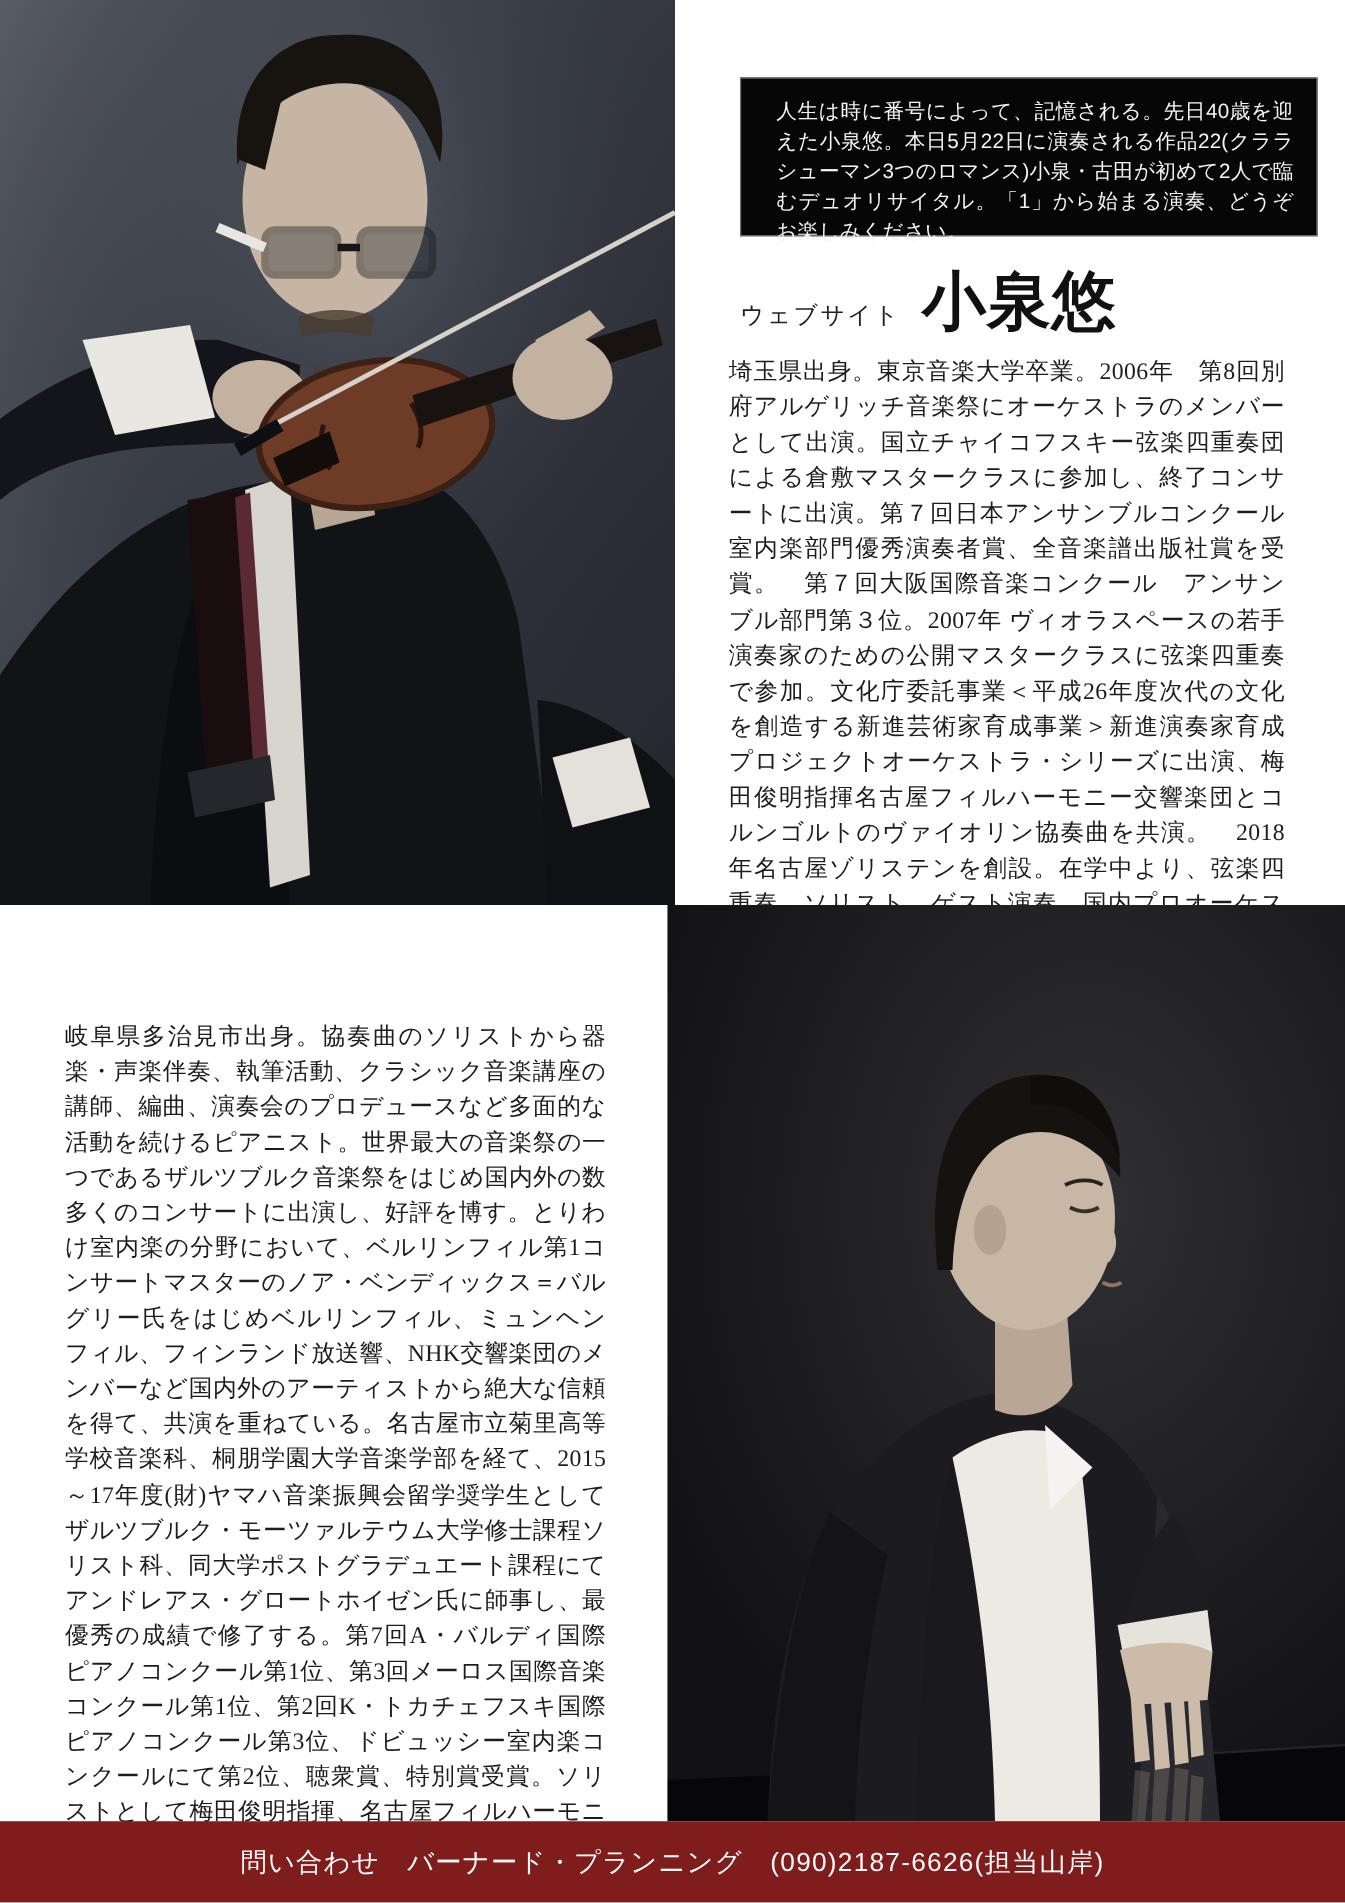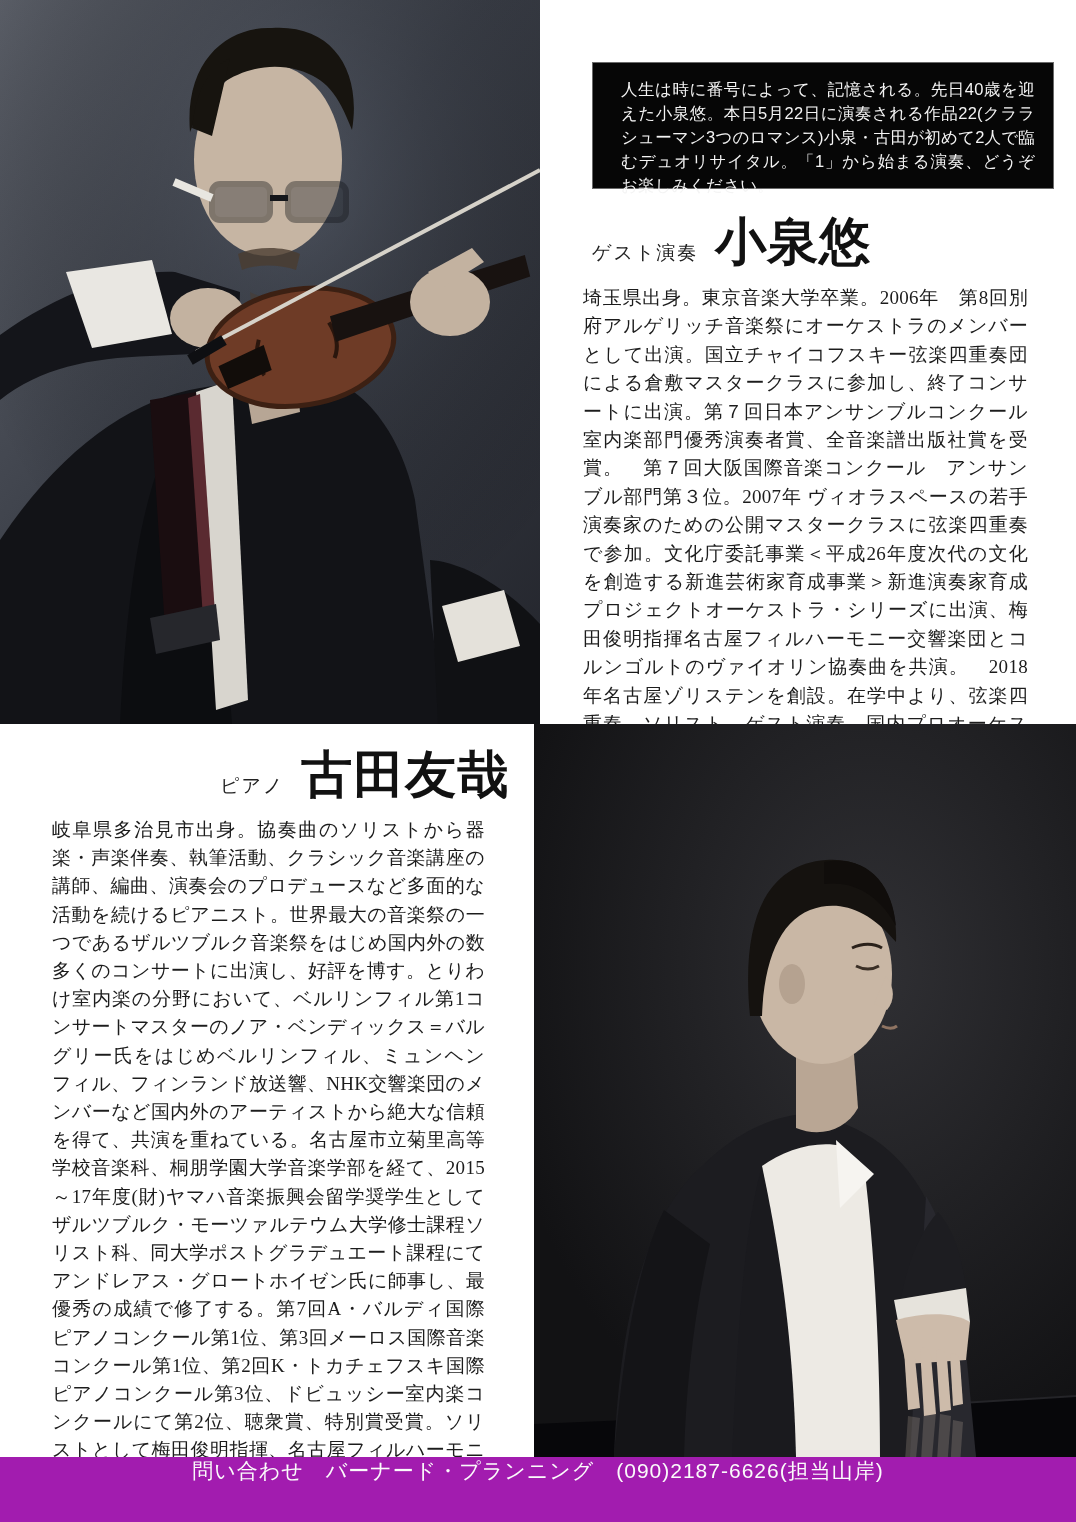--- a/index.html
+++ b/index.html
@@ -29,22 +29,22 @@
 
   .bio{
     font-size:19px;letter-spacing:0.3px;color:#1c1c1c;
     text-align:justify;text-justify:inter-ideograph;position:absolute;
   }
   #bio-violinist{left:583px;top:284px;width:445px;line-height:28.4px;}
   #bio-pianist{left:52px;top:816px;width:433px;line-height:28.2px;}
 
   .footer-bar{
     position:absolute;left:0;top:1457px;width:1076px;height:65px;
-    background:#a21caf;color:#fbfbfb;
-    display:flex;align-items:flex-start;justify-content:center;
+    background:#7f1d1d;color:#fbfbfb;
+    display:flex;align-items:center;justify-content:center;
     font-family:"Liberation Sans","DejaVu Sans",sans-serif;
     font-size:21px;letter-spacing:1px;
   }
 </style>
 </head>
 <body>
 
 <div class="page">
 
   <div class="photo" id="photo-violinist">
@@ -114,29 +114,25 @@
         <path d="M442,606 L504,590 L520,646 L458,662 Z" fill="#e4e1da"></path>
       </g>
     </svg>
   </div>
 
   <div class="intro-box">
     <span>人生は時に番号によって、記憶される。先日40歳を迎えた小泉悠。本日5月22日に演奏される作品22(クララシューマン3つのロマンス)小泉・古田が初めて2人で臨むデュオリサイタル。「1」から始まる演奏、どうぞお楽しみください。</span>
   </div>
 
   <div class="profile-heading" id="heading-violinist">
-    <span class="role-label">ゲスト演奏</span>
+    <span class="role-label">ウェブサイト</span>
     <span class="musician-name">小泉悠</span>
   </div>
   <div class="bio" id="bio-violinist">埼玉県出身。東京音楽大学卒業。2006年　第8回別府アルゲリッチ音楽祭にオーケストラのメンバーとして出演。国立チャイコフスキー弦楽四重奏団による倉敷マスタークラスに参加し、終了コンサートに出演。第７回日本アンサンブルコンクール室内楽部門優秀演奏者賞、全音楽譜出版社賞を受賞。　第７回大阪国際音楽コンクール　アンサンブル部門第３位。2007年 ヴィオラスペースの若手演奏家のための公開マスタークラスに弦楽四重奏で参加。文化庁委託事業＜平成26年度次代の文化を創造する新進芸術家育成事業＞新進演奏家育成プロジェクトオーケストラ・シリーズに出演、梅田俊明指揮名古屋フィルハーモニー交響楽団とコルンゴルトのヴァイオリン協奏曲を共演。　2018年名古屋ゾリステンを創設。在学中より、弦楽四重奏、ソリスト、ゲスト演奏、国内プロオーケストラへの客演やレコーディングなど様々な活動を行っている。2013年8月より名古屋フィルハーモニー交響楽団ヴァイオリン奏者。</div>
 
-  <div class="profile-heading" id="heading-pianist">
-    <span class="role-label">ピアノ</span>
-    <span class="musician-name">古田友哉</span>
-  </div>
   <div class="bio" id="bio-pianist">岐阜県多治見市出身。協奏曲のソリストから器楽・声楽伴奏、執筆活動、クラシック音楽講座の講師、編曲、演奏会のプロデュースなど多面的な活動を続けるピアニスト。世界最大の音楽祭の一つであるザルツブルク音楽祭をはじめ国内外の数多くのコンサートに出演し、好評を博す。とりわけ室内楽の分野において、ベルリンフィル第1コンサートマスターのノア・ベンディックス＝バルグリー氏をはじめベルリンフィル、ミュンヘンフィル、フィンランド放送響、NHK交響楽団のメンバーなど国内外のアーティストから絶大な信頼を得て、共演を重ねている。名古屋市立菊里高等学校音楽科、桐朋学園大学音楽学部を経て、2015～17年度(財)ヤマハ音楽振興会留学奨学生としてザルツブルク・モーツァルテウム大学修士課程ソリスト科、同大学ポストグラデュエート課程にてアンドレアス・グロートホイゼン氏に師事し、最優秀の成績で修了する。第7回A・バルディ国際ピアノコンクール第1位、第3回メーロス国際音楽コンクール第1位、第2回K・トカチェフスキ国際ピアノコンクール第3位、ドビュッシー室内楽コンクールにて第2位、聴衆賞、特別賞受賞。ソリストとして梅田俊明指揮、名古屋フィルハーモニー交響楽団、松尾葉子指揮、セントラル愛知交響楽団と共演。NHK-FM「リサイタル・パッシオ」やCBCテレビ、CBCラジオ等各種メディアにも数多く出演する。HITOMIホールアーティスト(2021～23)、バロー文化ホールミュージックアドバイザー、NHK文化センター講師。ウェブサイト:officefuruta.com</div>
 
   <div class="photo" id="photo-pianist">
     <svg viewBox="0 0 542 733" preserveAspectRatio="none">
       <defs>
         <radialGradient id="pglow" cx="0.62" cy="0.33" r="0.7">
           <stop offset="0" stop-color="#303034"></stop>
           <stop offset="1" stop-color="#121214"></stop>
         </radialGradient>
       </defs>

